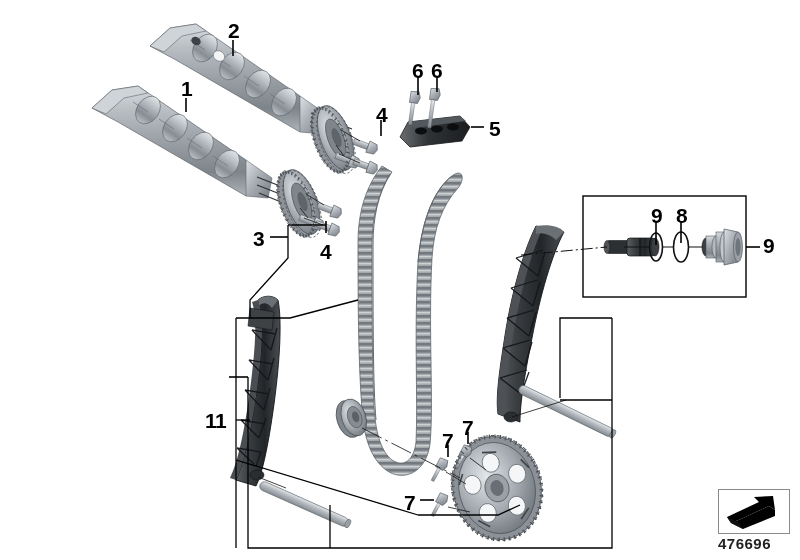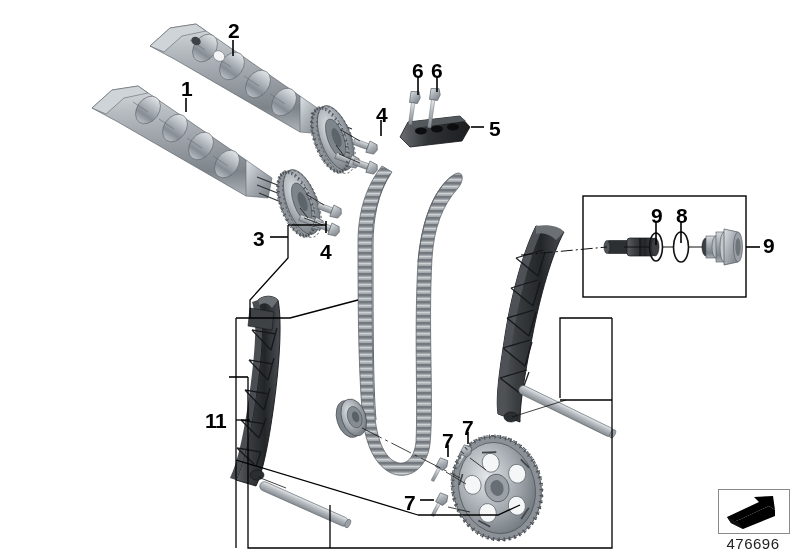--- a/index.html
+++ b/index.html
@@ -540,15 +540,15 @@
       <div class="callout" style="left: 205px; top: 366px; margin-top: 44px;">11</div>
     </div>
 
   <div class="logobox" style="left:718px;top:489px;width:70px;height:43px;">
     <svg viewBox="0 0 70 43" style="width:70px;height:43px;display:block;">
       <path d="M12 33 L8 27 L40 12 L35 7 L54 6 L56 20 L50 16 L22 29 Z" fill="#000"></path>
       <path d="M12 33 L22 29 L50 16 L56 20 L56 26 L24 39 Z" fill="#000"></path>
       <path d="M8 27 L12 33 L24 39 L20 33 Z" fill="#111"></path>
     </svg>
   </div>
-  <div class="partnum" style="left:718px;top:535px;width:70px;text-align:center;">476696</div>
+  <div class="partnum" style="left:718px;top:535px;width:70px;text-align:left;font-weight:bold;">476696</div>
 
 </div>
 
 </body></html>

